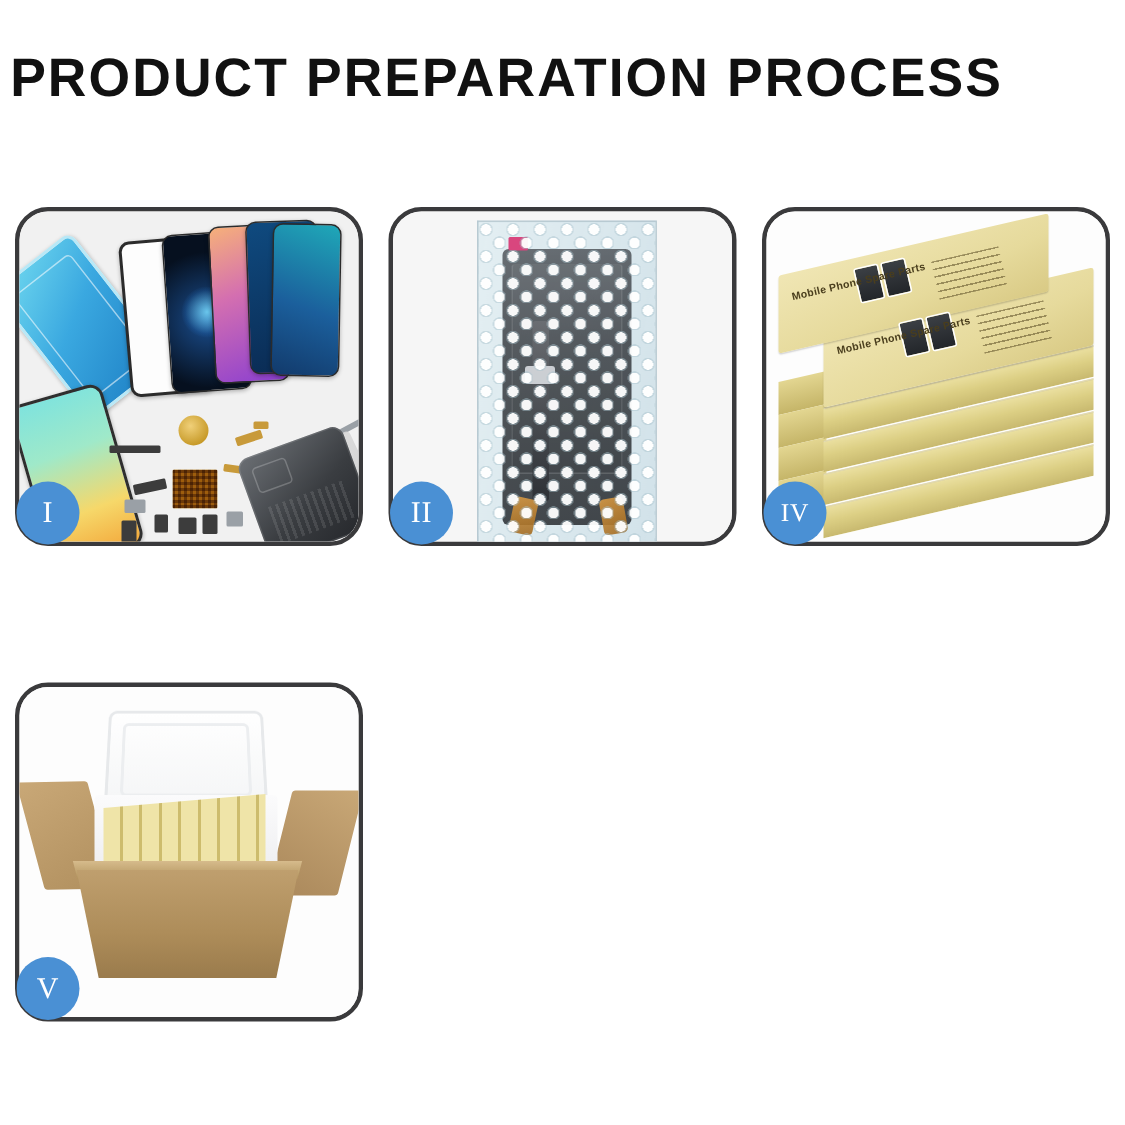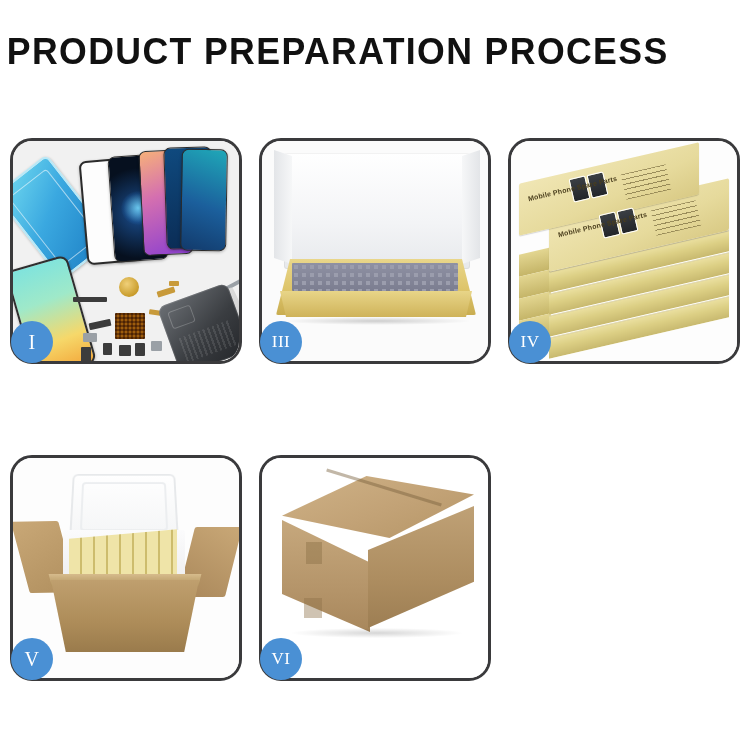--- a/index.html
+++ b/index.html
@@ -466,33 +466,37 @@
             <div class="prt silver" style="left:156px; top:78px; width:5px; height:5px; border-radius:50%;"></div>
             <div class="prt silver" style="left:164px; top:86px; width:5px; height:5px; border-radius:50%;"></div>
             <div class="tools"></div>
             <div class="backplate"></div>
           </div>
         </div>
       </div>
       <div class="step-badge">I</div>
     </div>
 
-
     <div class="panel">
-      <div class="panel-inner p3-bg">
+      <div class="panel-inner p2-bg">
         <div class="photo">
-          <div class="box3-lid"></div>
-          <div class="box3-base"></div>
-          <div class="box3-foam"></div>
-          <div class="box3-front"></div>
-          <div class="box3-shadow"></div>
+          <div class="bubble-bag">
+            <div class="lcd"></div>
+            <div class="flex-cable"></div>
+            <div class="conn"></div>
+            <div class="copper-a"></div>
+            <div class="copper-b"></div>
+            <div class="pink-label"></div>
+            <div class="bubbles"></div>
+          </div>
         </div>
       </div>
-      <div class="step-badge small">III</div>
+      <div class="step-badge">II</div>
     </div>
+
 
     <div class="panel">
       <div class="panel-inner p4-bg">
         <div class="photo">
           <div class="stack">
             <div class="slab-l" style="top:96px;"></div>
             <div class="slab-l" style="top:118px;"></div>
             <div class="slab-l" style="top:140px;"></div>
             <div class="slab-l" style="top:162px;"></div>
 
@@ -527,29 +531,15 @@
           <div class="foam-lid"></div>
           <div class="foam-body"></div>
           <div class="yellow-slabs"></div>
           <div class="carton-rim"></div>
           <div class="carton-front"></div>
         </div>
       </div>
       <div class="step-badge">V</div>
     </div>
 
-    <div class="panel">
-      <div class="panel-inner p6-bg">
-        <div class="photo">
-          <div class="c6-top"></div>
-          <div class="c6-left"></div>
-          <div class="c6-right"></div>
-          <div class="c6-seam"></div>
-          <div class="c6-tape"></div>
-          <div class="c6-tape2"></div>
-          <div class="c6-shadow"></div>
-        </div>
-      </div>
-      <div class="step-badge small">VI</div>
-    </div>
 
   </div>
 </div>
 
 </body></html>

